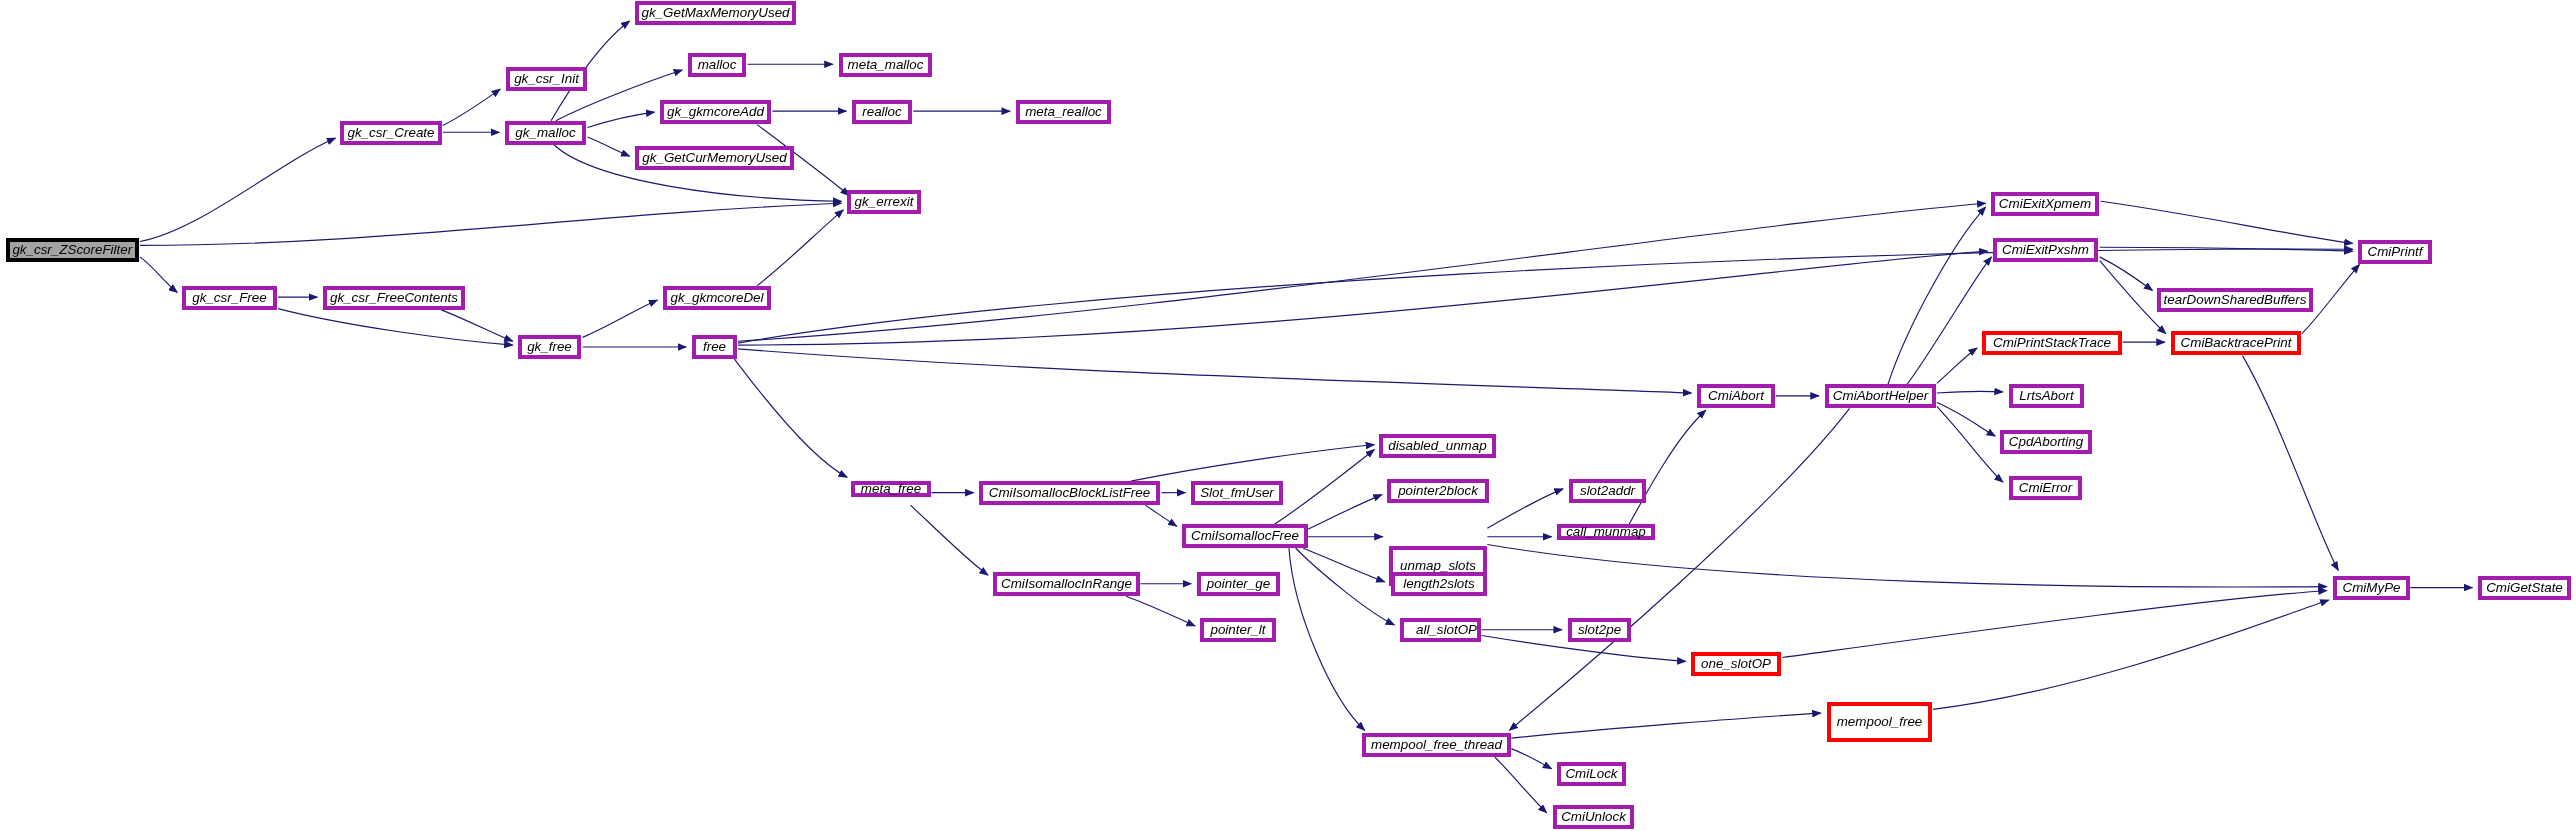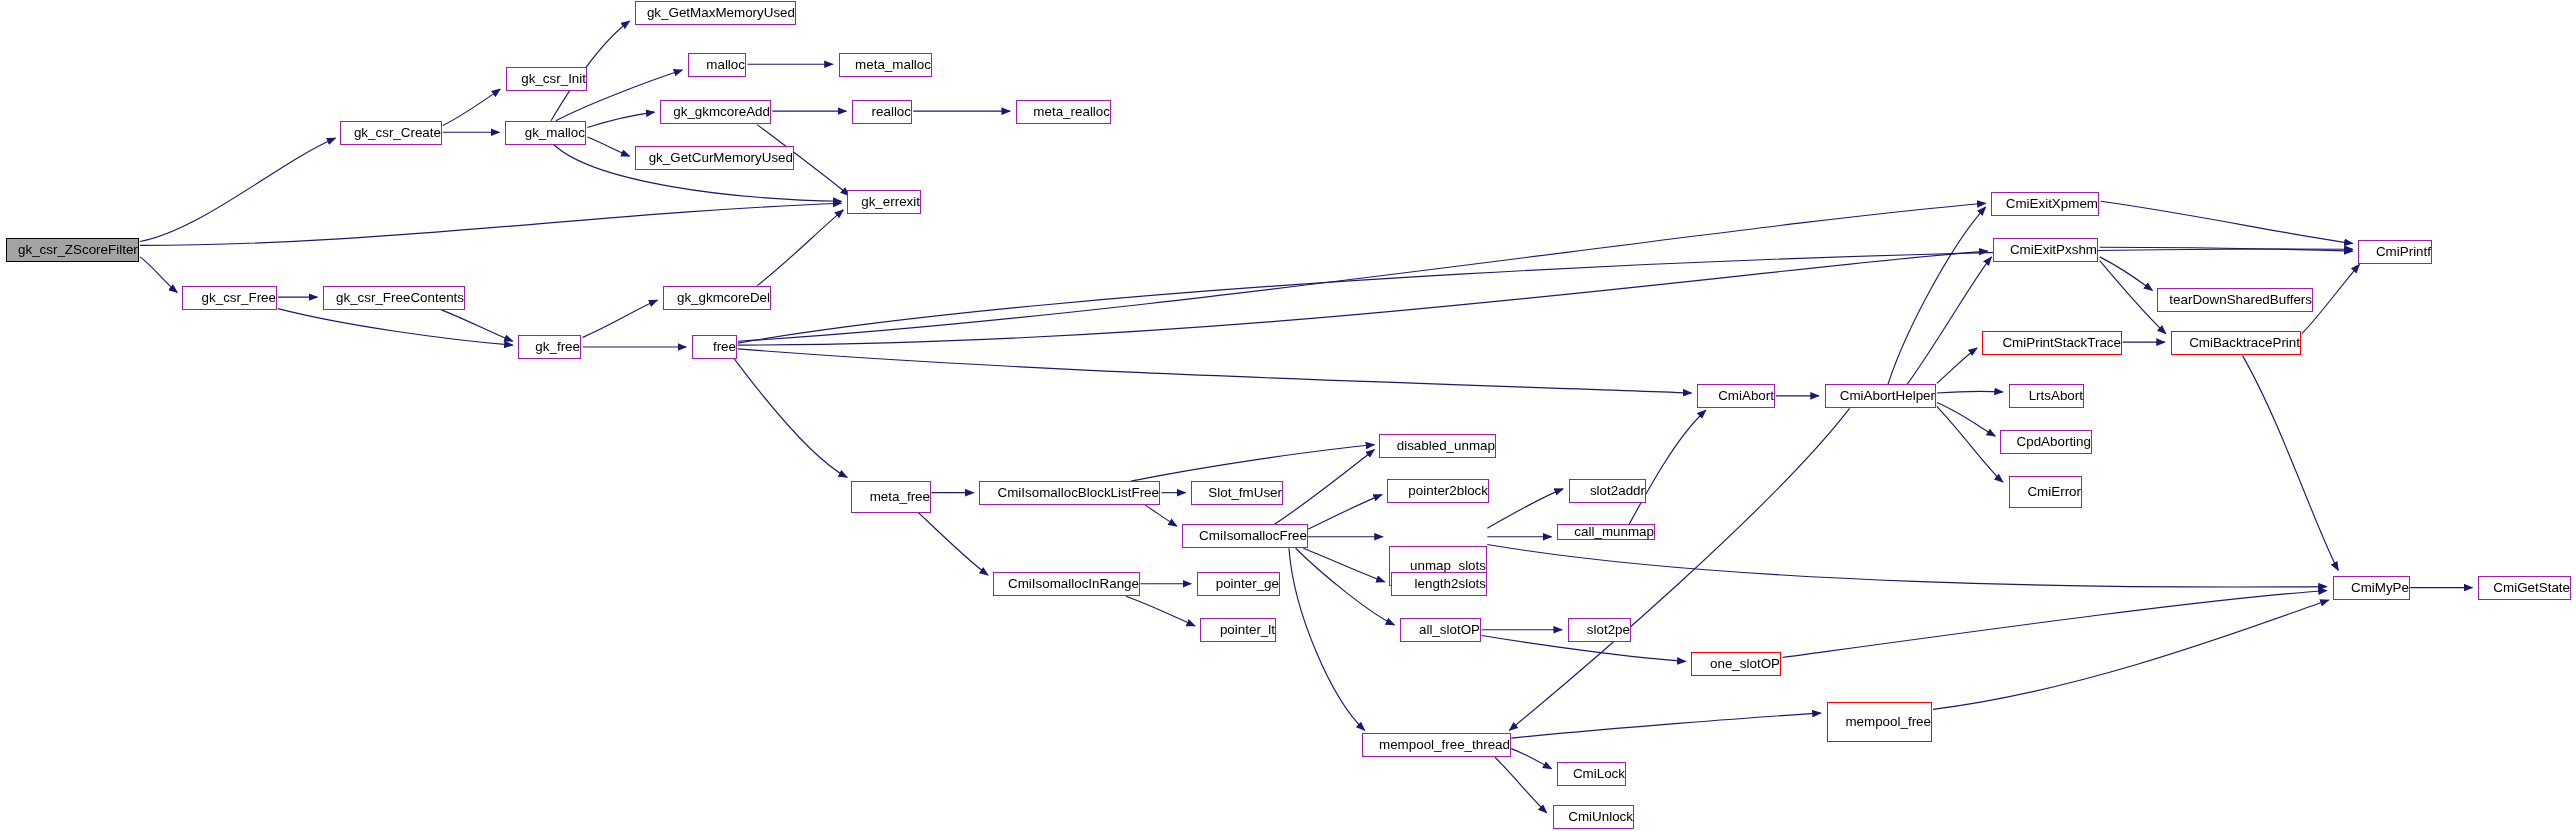--- a/index.html
+++ b/index.html
@@ -1,21 +1,21 @@
 <!DOCTYPE html>
 <html><head>
 <meta charset="utf-8">
 <style>
   html,body{margin:0;padding:0;background:#ffffff;}
   #canvas{position:relative;width:2576px;height:832px;background:#ffffff;
           font-family:"Liberation Sans","DejaVu Sans",sans-serif;}
   svg.edges{position:absolute;left:0;top:0;width:2576px;height:832px;}
   .node{position:absolute;box-sizing:border-box;display:flex;align-items:center;
-        justify-content:flex-end;background:#ffffff;border:1px solid #a21caf;
-        font-size:13.4px;color:#000000;white-space:nowrap;line-height:1;}
+        justify-content:center;background:#ffffff;border:4px solid #a21caf;
+        font-size:13.4px;color:#000000;white-space:nowrap;line-height:1;font-style:italic;}
   .node.root{background:#a3a3a3;border-color:#000000;}
   .node.red{border-color:#ff0000;}
   .node span{pointer-events:none;}
 </style>
 </head>
 <body>
 
 <div id="canvas">
   <svg class="edges" viewBox="0 0 2688 868" preserveAspectRatio="none">
     <defs>
@@ -136,21 +136,21 @@
       </div>
       <div class="node" style="left: 518px; top: 335px; width: 63px; height: 24px;">
         <span>gk_free</span>
       </div>
       <div class="node" style="left: 663px; top: 286px; width: 108px; height: 24px;">
         <span>gk_gkmcoreDel</span>
       </div>
       <div class="node" style="left: 692px; top: 335px; width: 45px; height: 24px;">
         <span>free</span>
       </div>
-      <div class="node" style="left: 851px; top: 481px; width: 80px; height: 32px;">
+      <div class="node" style="left: 851px; top: 481px; width: 80px; height: 16px;">
         <span>meta_free</span>
       </div>
       <div class="node" style="left: 979px; top: 481px; width: 181px; height: 24px;">
         <span>CmiIsomallocBlockListFree</span>
       </div>
       <div class="node" style="left: 1191px; top: 481px; width: 92px; height: 24px;">
         <span>Slot_fmUser</span>
       </div>
       <div class="node" style="left: 1182px; top: 524px; width: 126px; height: 24px;">
         <span>CmiIsomallocFree</span>
@@ -208,21 +208,21 @@
       </div>
       <div class="node" style="left: 1825px; top: 384px; width: 111px; height: 24px;">
         <span>CmiAbortHelper</span>
       </div>
       <div class="node" style="left: 2009px; top: 384px; width: 75px; height: 24px;">
         <span>LrtsAbort</span>
       </div>
       <div class="node" style="left: 2000px; top: 430px; width: 92px; height: 24px;">
         <span>CpdAborting</span>
       </div>
-      <div class="node" style="left: 2009px; top: 476px; width: 73px; height: 32px;">
+      <div class="node" style="left: 2009px; top: 476px; width: 73px; height: 24px;">
         <span>CmiError</span>
       </div>
       <div class="node red" style="left: 1982px; top: 331px; width: 140px; height: 24px;">
         <span>CmiPrintStackTrace</span>
       </div>
       <div class="node red" style="left: 2171px; top: 331px; width: 130px; height: 24px;">
         <span>CmiBacktracePrint</span>
       </div>
       <div class="node" style="left: 1991px; top: 192px; width: 108px; height: 24px;">
         <span>CmiExitXpmem</span>

